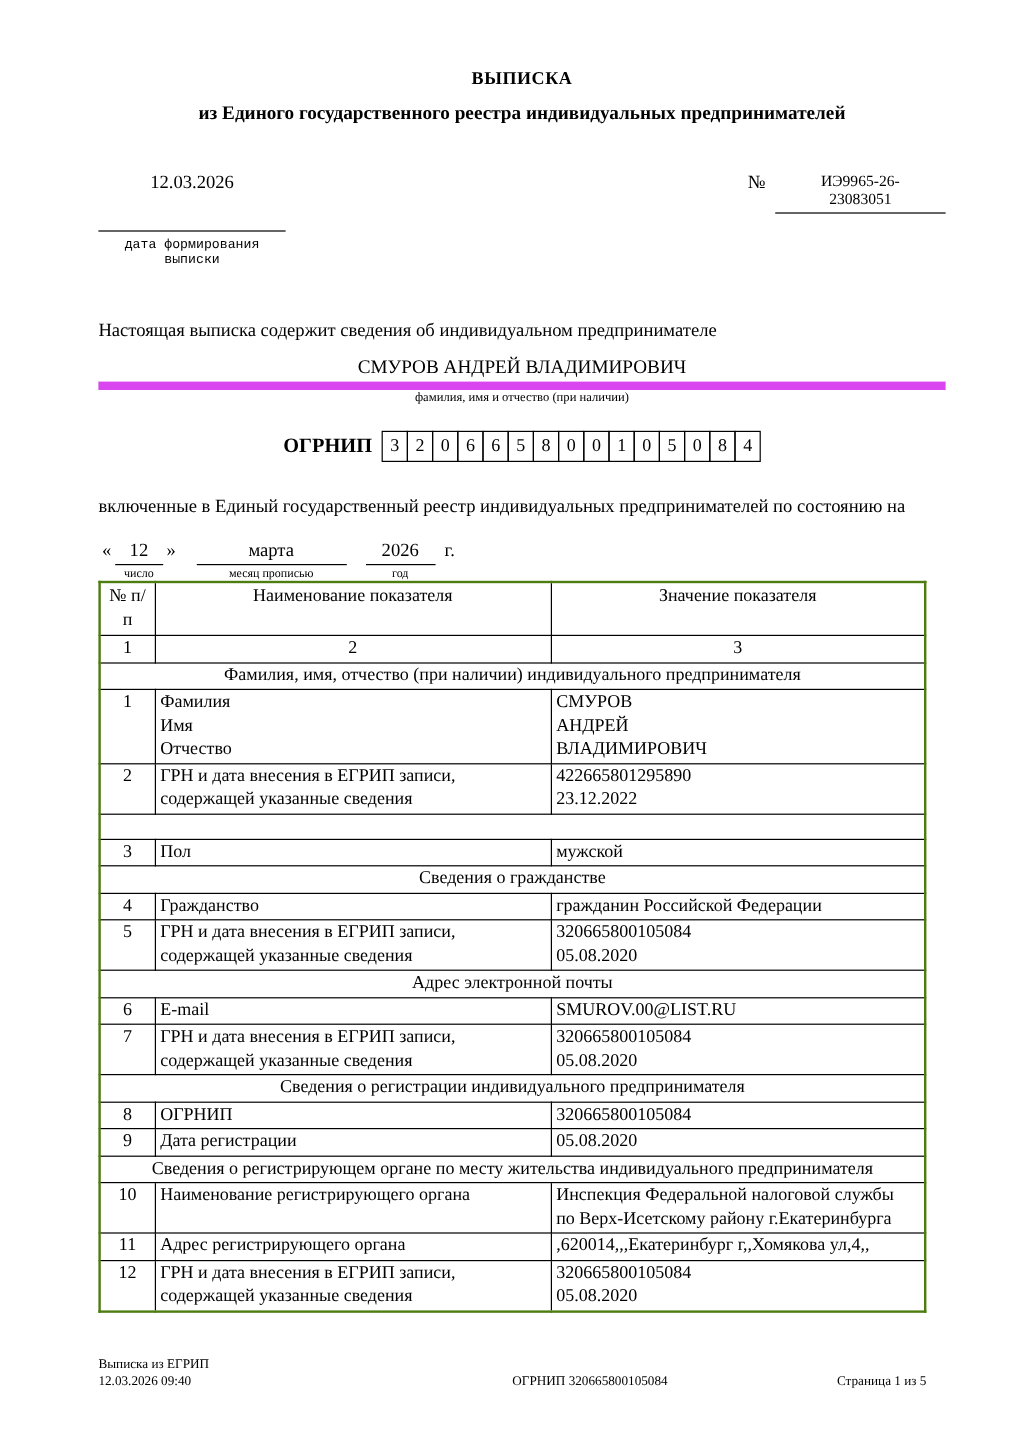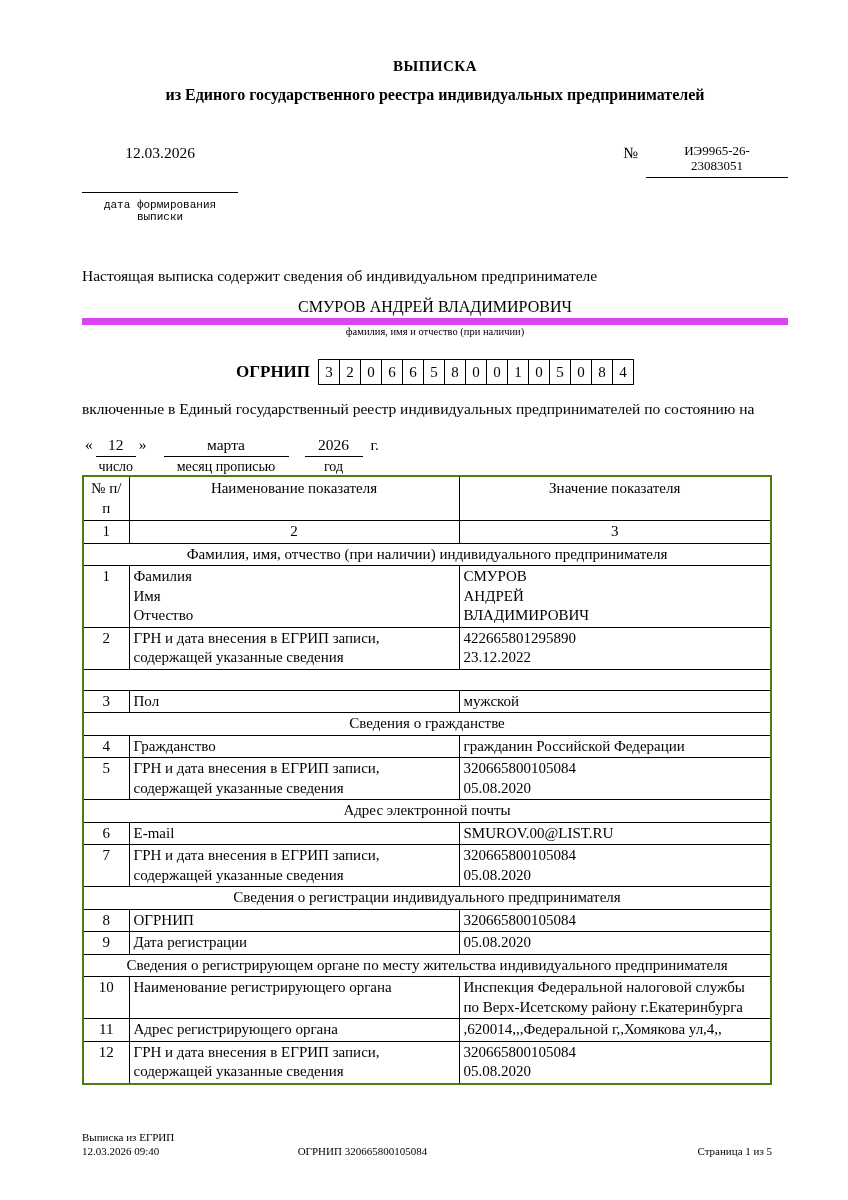--- a/index.html
+++ b/index.html
@@ -22,46 +22,46 @@
   .intro{margin-top:44px;font-size:15.5px;}
   .name-line{margin-top:13px;text-align:center;font-size:16px;border-bottom:7px solid #d946ef;padding-bottom:2px;}
   .name-caption{text-align:center;font-size:10.5px;margin-top:1px;}
 
   .ogrnip-row{margin-top:22px;display:flex;justify-content:center;align-items:center;}
   .ogrnip-label{font-weight:bold;font-size:17px;margin-right:9px;}
   .ogrnip-cells{display:flex;}
   .ogrnip-cell{width:20px;height:24px;border:1px solid #000;margin-left:-1px;display:flex;
                align-items:center;justify-content:center;font-size:15px;}
 
-  .included{margin-top:13px;font-size:15.5px;line-height:1.45;max-width:706px;}
+  .included{margin-top:27px;font-size:15.5px;line-height:1.45;max-width:706px;}
 
   .dateline{margin-top:16px;display:flex;align-items:flex-start;font-size:15.5px;}
   .quote{padding:0 3px;}
   .blank{display:inline-flex;flex-direction:column;text-align:center;}
   .blank-val{border-bottom:1px solid #000;padding:0 4px 2px;}
-  .blank-cap{font-size:14px;margin-top:2px;}
+  .blank-cap{font-size:10px;margin-top:2px;}
   .b-day .blank-val{min-width:32px;}
   .b-month{margin-left:14px;}  .b-month .blank-val{min-width:117px;}
   .b-year{margin-left:16px;}   .b-year .blank-val{min-width:50px;}
   .g-suffix{margin-left:8px;}
 
   table.reg-table{border-collapse:collapse;table-layout:fixed;width:688px;
                   font-size:15px;border:2px solid #4d7c0f;}
   .reg-table td,.reg-table th{border:1px solid #000;padding:1px 4px;vertical-align:top;
                   line-height:1.3;font-weight:normal;word-wrap:break-word;}
   .reg-table th{text-align:center;padding:2px 4px;}
   .col-num{width:46px;} .col-name{width:330px;} .col-val{width:312px;}
   .cell-num{text-align:center;}
   .colnum-row td{text-align:center;padding:1px;}
   .section-cell{font-weight:bold;text-align:center;}
   .spacer-cell{height:18px;}
 
   .footer{position:absolute;left:82px;right:76px;top:1130px;display:flex;align-items:flex-end;
           font-size:11px;line-height:1.3;}
-  .footer-left{flex:1;} .footer-center{flex:1.2;text-align:left;} .footer-right{flex:1;text-align:right;}
+  .footer-left{flex:1;} .footer-center{flex:1.2;text-align:right;} .footer-right{flex:1;text-align:right;}
 </style>
 </head>
 <body>
 
 <div class="page">
   <div class="content">
 
     <div class="doc-title">ВЫПИСКА</div>
     <div class="doc-subtitle">из Единого государственного реестра индивидуальных предпринимателей</div>
 
@@ -262,21 +262,21 @@
               <div>Инспекция Федеральной налоговой службы</div>
               <div>по Верх-Исетскому району г.Екатеринбурга</div>
             </td>
           </tr>
           <tr>
             <td class="cell-num">11</td>
             <td>
               <div>Адрес регистрирующего органа</div>
             </td>
             <td>
-              <div>,620014,,,Федеральной г,,Хомякова ул,4,,</div>
+              <div>,620014,,,Екатеринбург г,,Хомякова ул,4,,</div>
             </td>
           </tr>
           <tr>
             <td class="cell-num">12</td>
             <td>
               <div>ГРН и дата внесения в ЕГРИП записи,</div>
               <div>содержащей указанные сведения</div>
             </td>
             <td>
               <div>320665800105084</div>

